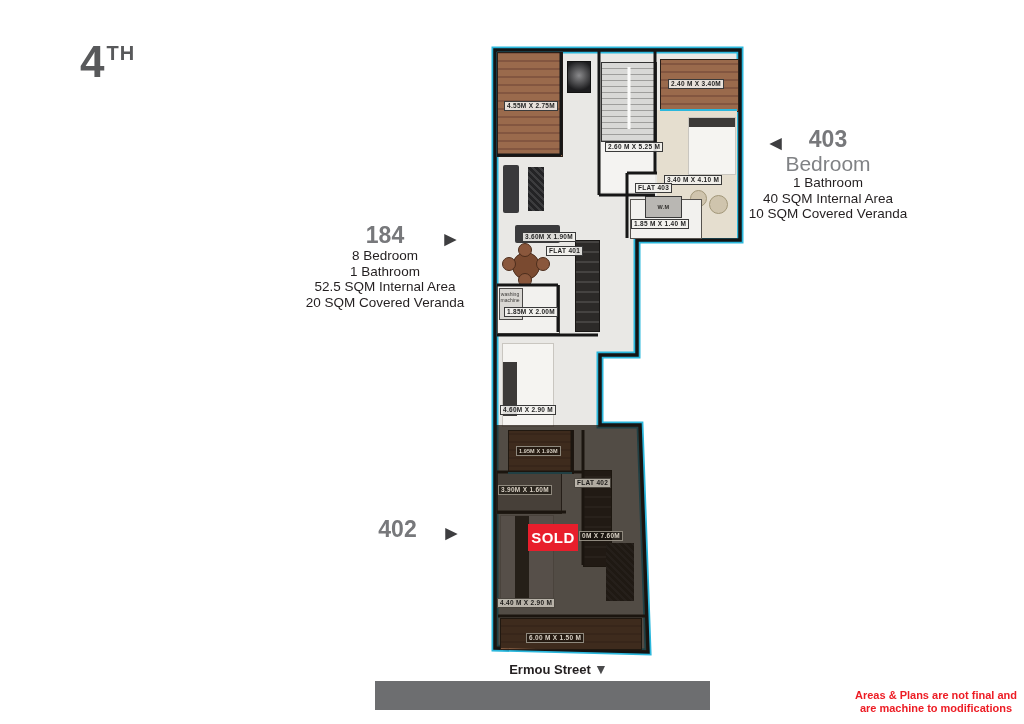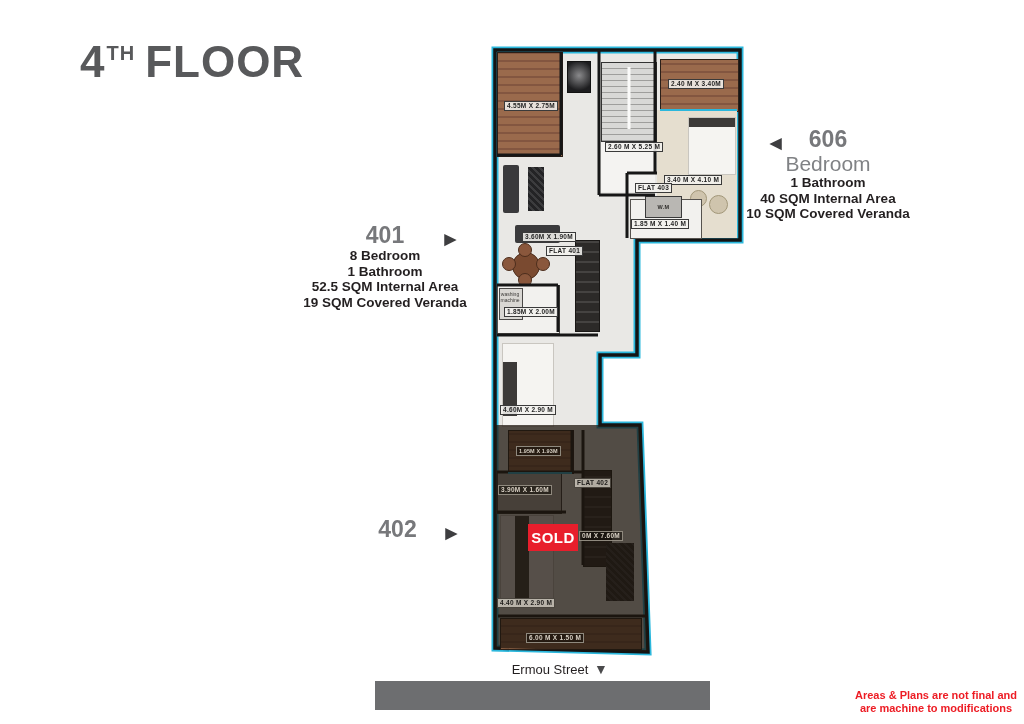--- a/index.html
+++ b/index.html
@@ -11,21 +11,21 @@
          color:#58595b;font-weight:bold;letter-spacing:1px;}
   .title .num{font-size:44px;line-height:44px;}
   .title .sup{font-size:20px;line-height:20px;margin-top:3px;margin-left:1px;}
   .title .word{font-size:44px;line-height:44px;margin-left:10px;}
 
   
   .unit{position:absolute;text-align:center;}
   .unit .num{font-size:23px;font-weight:bold;color:#77787b;position:relative;line-height:26px;}
   .unit .arrow{position:absolute;font-size:15px;color:#3e3e40;top:4px;}
   .unit .type{font-size:21px;color:#808285;line-height:23px;}
-  .unit .spec{font-size:13.5px;font-weight:bold;color:#231f20;line-height:15.5px;}
+  .unit .spec{font-size:13.5px;font-weight:normal;color:#231f20;line-height:15.5px;}
 
   .u401{left:300px;top:222px;width:170px;}
   .u403{left:740px;top:126px;width:176px;}
   .u402{left:320px;top:516px;width:155px;}
 
   
   .plan{position:absolute;left:488px;top:45px;width:266px;height:615px;}
   .plan svg{position:absolute;left:0;top:0;}
   .room{position:absolute;z-index:2;}
   .walls{z-index:3;pointer-events:none;}
@@ -60,54 +60,53 @@
   .wmbox{position:absolute;z-index:2;background:#b9b7b3;border:1px solid #3a3a3a;
          display:flex;align-items:center;justify-content:center;
          font-size:5.5px;font-weight:bold;color:#2e2c2a;letter-spacing:.4px;}
 
   .sold{position:absolute;left:40px;top:479px;width:50px;height:27px;z-index:6;
         background:#e81e2c;color:#ffffff;font-weight:bold;font-size:15px;letter-spacing:.5px;
         display:flex;align-items:center;justify-content:center;}
 
   
   .street-label{position:absolute;left:495px;top:662px;width:110px;text-align:center;
-                font-size:13px;font-weight:normal;color:#231f20;}
+                font-size:13px;font-weight:bold;color:#231f20;}
   .street-arrow{position:absolute;left:594px;top:661px;font-size:14px;color:#4a4a4c;}
   .street-bar{position:absolute;left:375px;top:681px;width:335px;height:29px;background:#6d6e70;}
 
   
   .disclaimer{position:absolute;left:843px;top:655px;width:186px;text-align:center;
               color:#ed1c24;font-size:11px;font-weight:bold;line-height:13px;margin-top:34px;}
 </style>
 </head>
 <body>
 
 <div class="page">
 
   <div class="title">
     <span class="num">4</span>
     <span class="sup">TH</span>
-    <span class="word">FLOOR</span>
   </div>
 
   <div class="unit u401">
     <div class="num">
-      <span>401</span>
+      <span>184</span>
       <span class="arrow" style="right:14px;">▶</span>
     </div>
     <div class="spec">8 Bedroom</div>
     <div class="spec">1 Bathroom</div>
     <div class="spec">52.5 SQM Internal Area</div>
-    <div class="spec">19 SQM Covered Veranda</div>
+    <div class="spec">20 SQM Covered Veranda</div>
   </div>
 
   <div class="unit u403">
     <div class="num">
       <span class="arrow" style="left:30px;">◀</span>
-      <span>606</span>
+      <span>403</span>
     </div>
     <div class="type">Bedroom</div>
     <div class="spec">1 Bathroom</div>
     <div class="spec">40 SQM Internal Area</div>
     <div class="spec">10 SQM Covered Veranda</div>
   </div>
 
   <div class="unit u402">
     <div class="num">
       <span>402</span>

